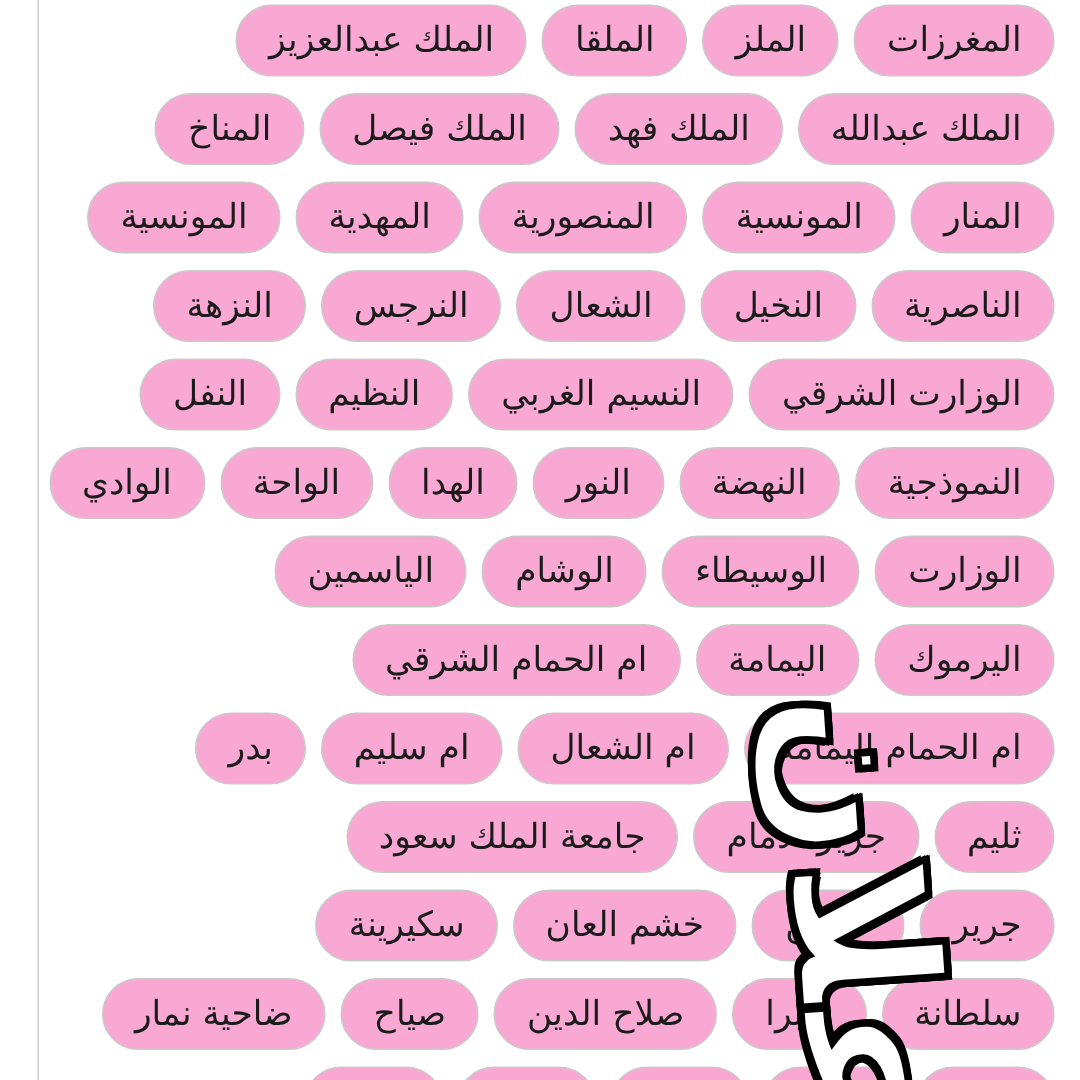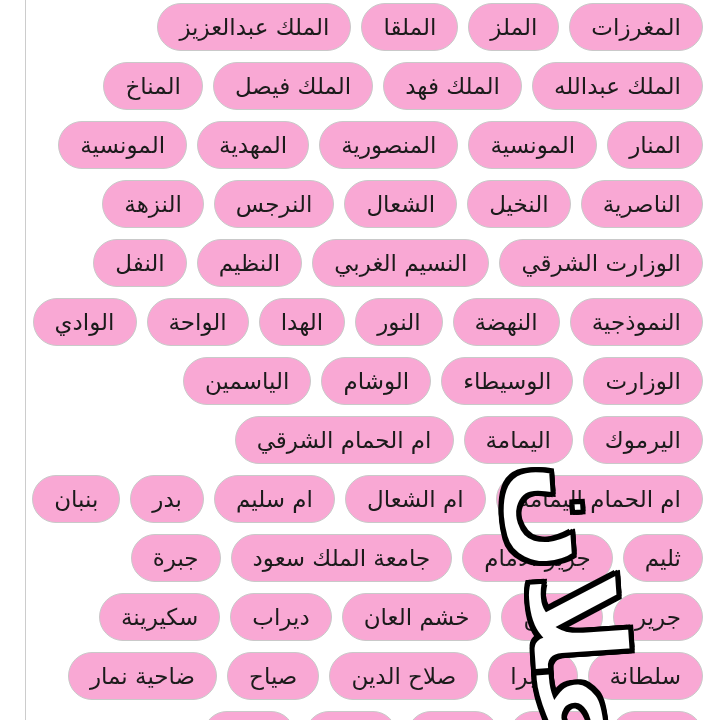--- a/index.html
+++ b/index.html
@@ -143,33 +143,30 @@
       <div class="chip-row">
         <div class="pill">اليرموك</div>
         <div class="pill">اليمامة</div>
         <div class="pill">ام الحمام الشرقي</div>
       </div>
       <div class="chip-row">
         <div class="pill">ام الحمام اليمامة</div>
         <div class="pill">ام الشعال</div>
         <div class="pill">ام سليم</div>
         <div class="pill">بدر</div>
-        <div class="pill">بنبان</div>
       </div>
       <div class="chip-row">
         <div class="pill">ثليم</div>
         <div class="pill">جرير الامام</div>
         <div class="pill">جامعة الملك سعود</div>
-        <div class="pill">جبرة</div>
       </div>
       <div class="chip-row">
         <div class="pill">جرير</div>
         <div class="pill">حطين</div>
         <div class="pill">خشم العان</div>
-        <div class="pill">ديراب</div>
         <div class="pill">سكيرينة</div>
       </div>
       <div class="chip-row">
         <div class="pill">سلطانة</div>
         <div class="pill">شبرا</div>
         <div class="pill">صلاح الدين</div>
         <div class="pill">صياح</div>
         <div class="pill">ضاحية نمار</div>
       </div>
       <div class="chip-row">

